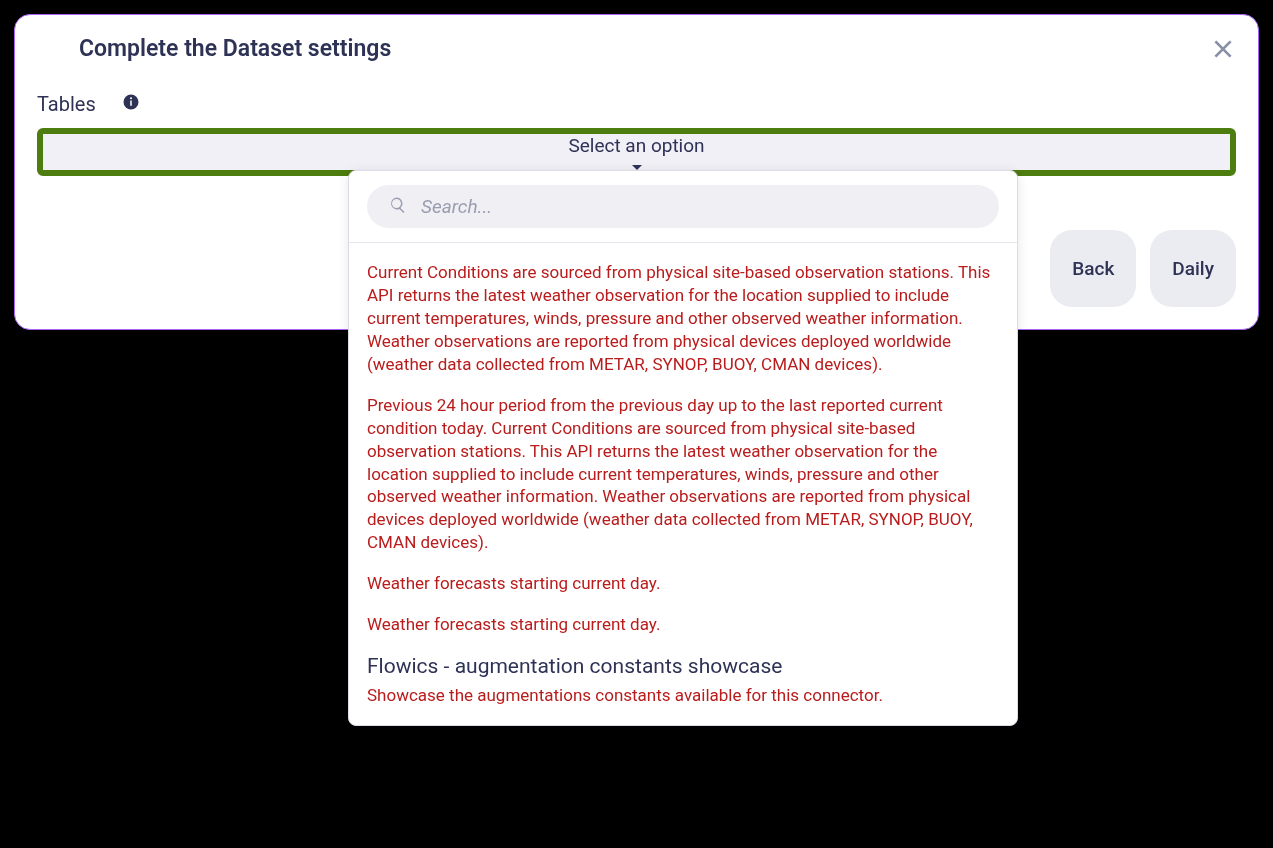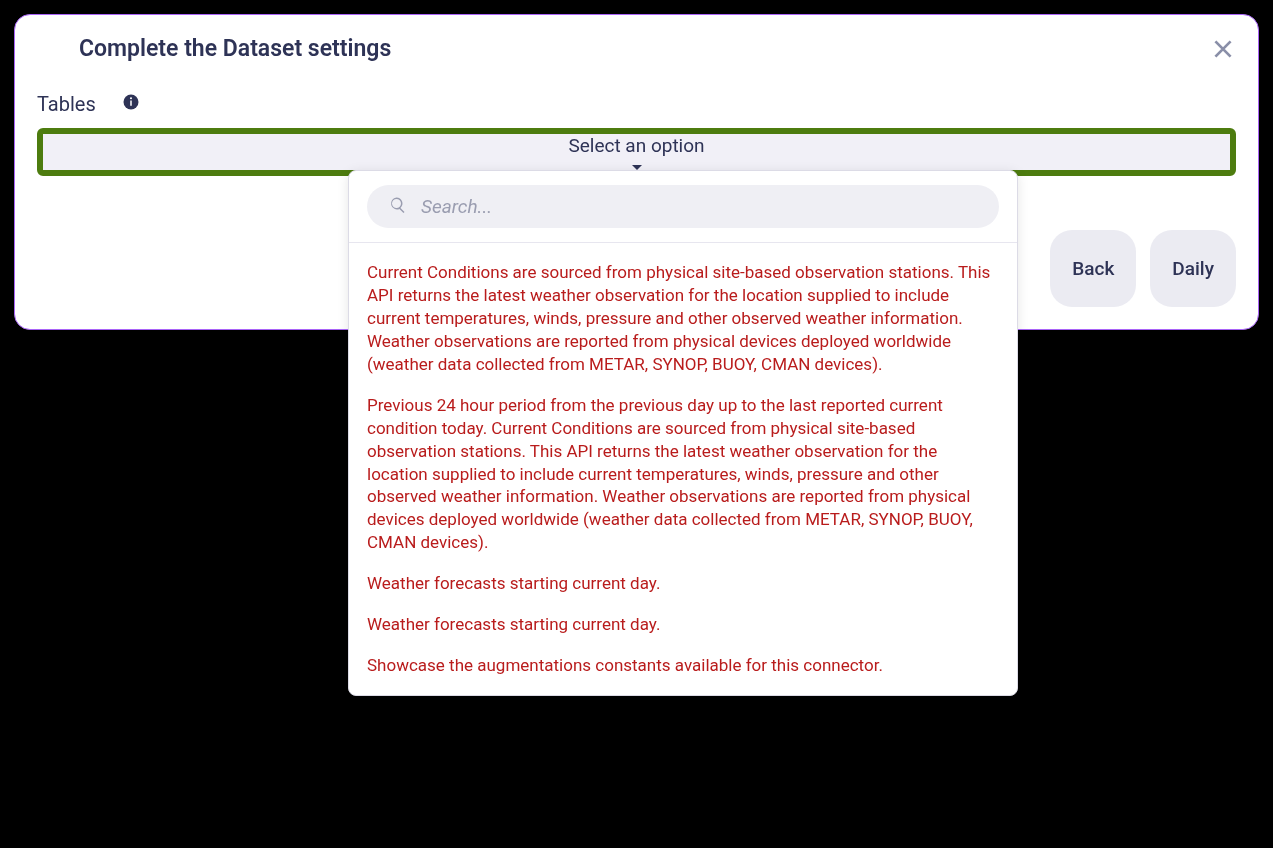--- a/index.html
+++ b/index.html
@@ -104,16 +104,17 @@
     <div class="option">
       <div class="option-desc">Previous 24 hour period from the previous day up to the last reported current condition today. Current Conditions are sourced from physical site-based observation stations. This API returns the latest weather observation for the location supplied to include current temperatures, winds, pressure and other observed weather information. Weather observations are reported from physical devices deployed worldwide (weather data collected from METAR, SYNOP, BUOY, CMAN devices).</div>
     </div>
     <div class="option">
       <div class="option-desc">Weather forecasts starting current day.</div>
     </div>
     <div class="option">
       <div class="option-desc">Weather forecasts starting current day.</div>
     </div>
     <div class="option">
+      <div class="option-title">Flowics - augmentation constants showcase</div>
       <div class="option-desc">Showcase the augmentations constants available for this connector.</div>
     </div>
   </div>
 </div>
 
 </body></html>

